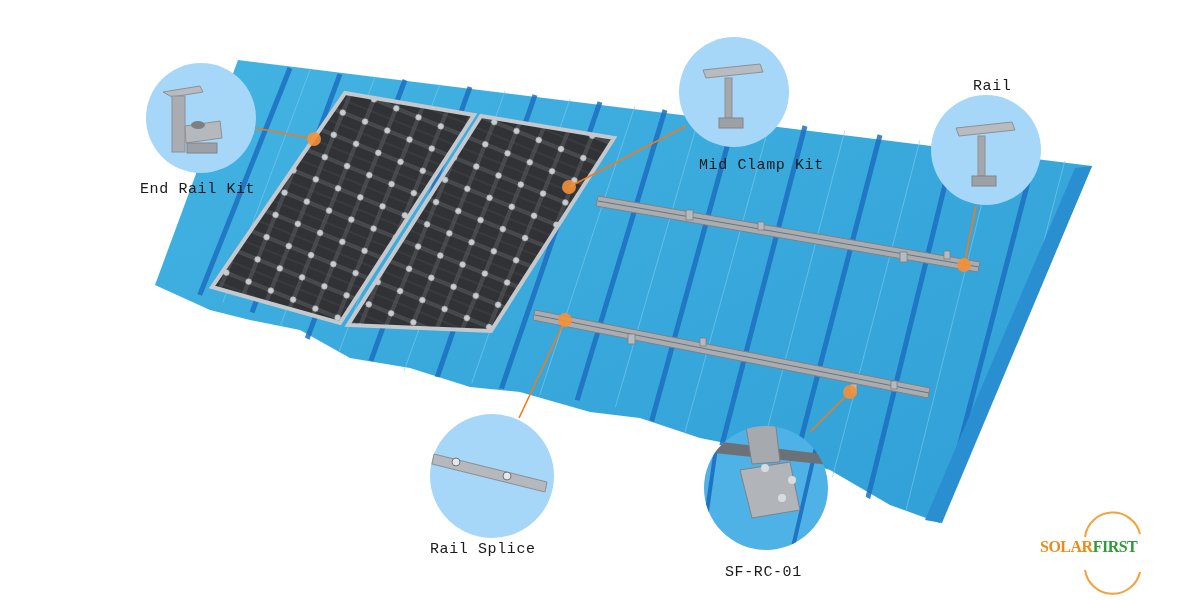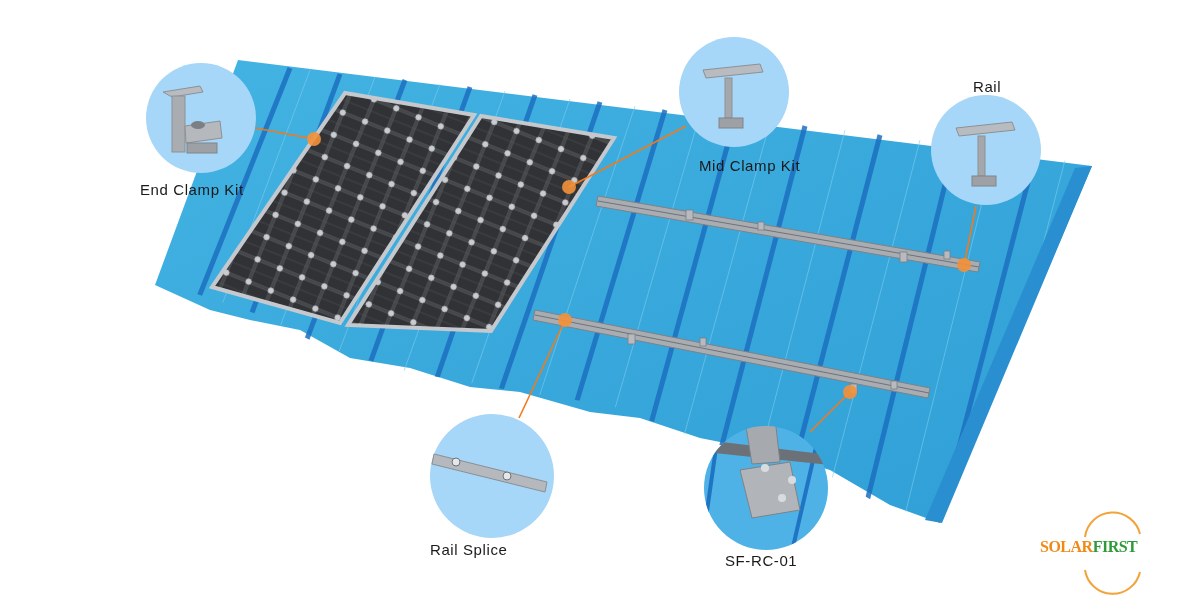--- a/index.html
+++ b/index.html
@@ -1,19 +1,19 @@
 <!DOCTYPE html>
 <html><head>
 <meta charset="utf-8">
 <style>
   html, body { margin: 0; padding: 0; background: #ffffff; }
   body { width: 1200px; height: 600px; position: relative; overflow: hidden;
          font-family: "Liberation Sans", sans-serif; }
   #scene { position: absolute; left: 0; top: 0; width: 1200px; height: 600px; }
-  .label { position: absolute; font-family: Liberation Sans, sans-serif;
+  .label { position: absolute; font-family: Liberation Mono, monospace;
            font-size: 15px; color: #1a1a1a; letter-spacing: 0.6px; white-space: nowrap; }
   .logo { position: absolute; left: 1040px; top: 522px; width: 150px; height: 60px; }
   .logo-text { position: absolute; left: 0; top: 16px; font-family: Liberation Serif, serif;
                font-weight: bold; font-size: 16px; letter-spacing: -0.5px; white-space: nowrap; }
   .logo-solar { color: #f08a17; }
   .logo-first { color: #2f9a3a; }
 </style>
 </head>
 <body>
 
@@ -163,23 +163,23 @@
       <circle cx="782" cy="498" r="4" fill="#d9dcdf"></circle>
     </g>
   </g>
 
   <g fill="none" stroke="#f2a33a" stroke-width="2">
     <path d="M1085,537 A28,28 0 0 1 1140,534"></path>
     <path d="M1085,570 A28,28 0 0 0 1140,572"></path>
   </g>
 </svg>
 
-<div class="label" style="left:140px; top:181px;">End Clamp Kit</div>
+<div class="label" style="left:140px; top:181px;">End Rail Kit</div>
 <div class="label" style="left:683px; top:157px;margin-left:16px;">Mid Clamp Kit</div>
 <div class="label" style="left:973px; top:78px;">Rail</div>
 <div class="label" style="left:430px; top:541px;">Rail Splice</div>
-<div class="label" style="left:725px; top:552px;">SF-RC-01</div>
+<div class="label" style="left:725px; top:564px;">SF-RC-01</div>
 
 <div class="logo">
   <div class="logo-text">
     <span class="logo-solar">SOLAR</span><span class="logo-first">FIRST</span>
   </div>
 </div>
 
 </body></html>

